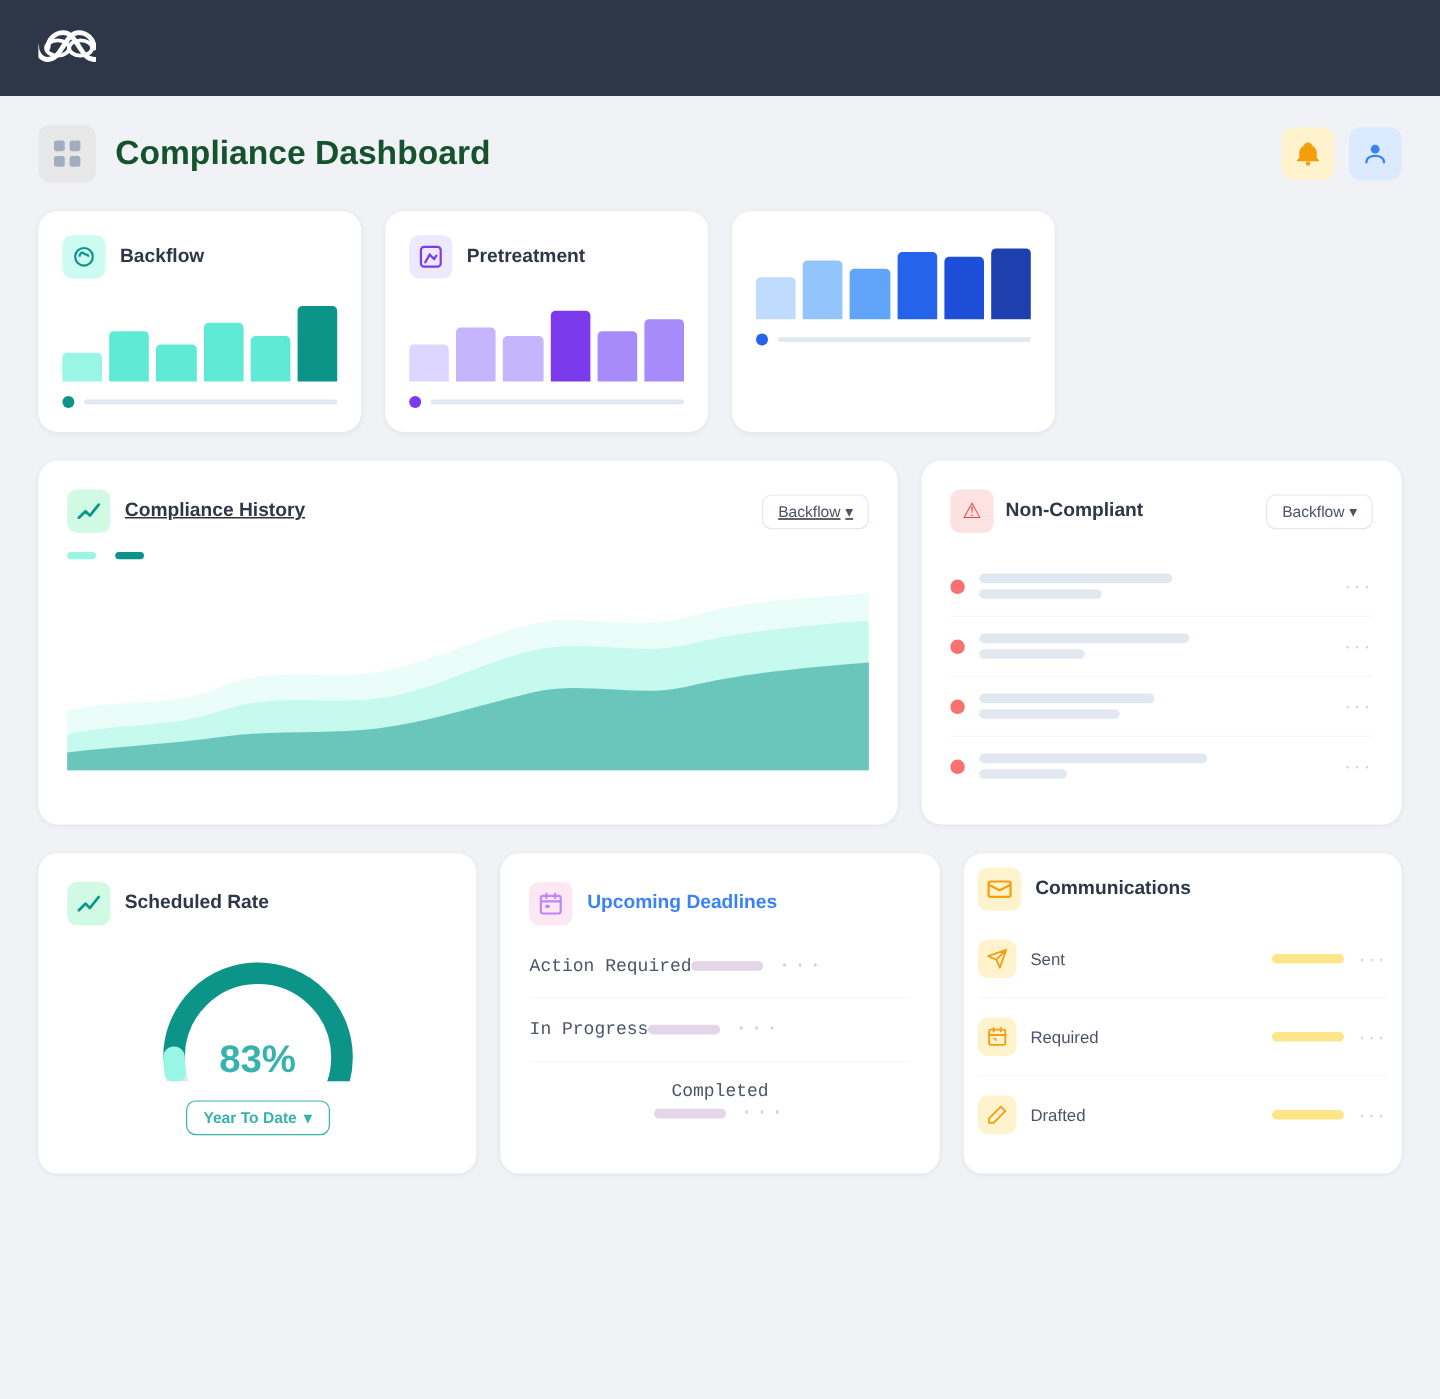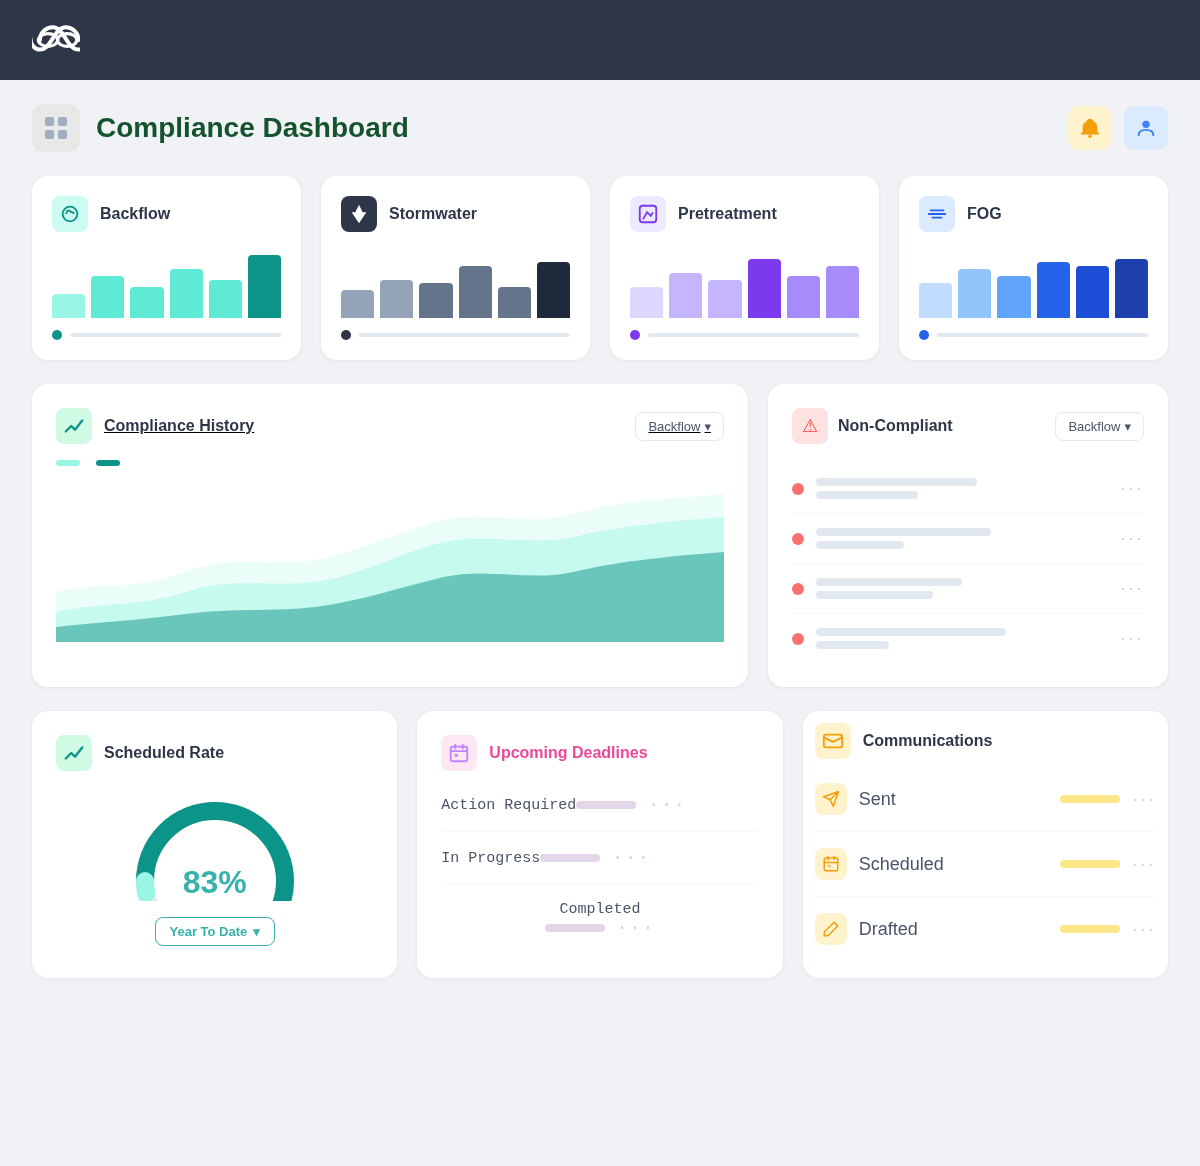--- a/index.html
+++ b/index.html
@@ -355,21 +355,21 @@
       border-radius: 8px;
       background: #fce7f3;
       display: flex;
       align-items: center;
       justify-content: center;
       font-size: 18px;
     }
     .uc-title {
       font-size: 16px;
       font-weight: 700;
-      color: #ec4899;
+      color: #3b82f6;
     }
     .uc-list {
       display: flex;
       flex-direction: column;
     }
     .uc-item {
       display: flex;
       align-items: center;
       justify-content: flex-start;
       padding: 16px 0;
@@ -444,21 +444,21 @@
       height: 32px;
       border-radius: 8px;
       display: flex;
       align-items: center;
       justify-content: center;
       font-size: 16px;
       flex-shrink: 0;
     }
     .comms-item-label {
       flex: 1;
-      font-size: 18px;
+      font-size: 14px;
       color: #4a5568;
       font-weight: 500;
     }
     .comms-bar {
       width: 60px;
       height: 8px;
       border-radius: 4px;
       background: #fde68a;
     }
     .comms-more {
@@ -536,42 +536,20 @@
         <div class="bar" style="height:70%;background:#5eead4;"></div>
         <div class="bar" style="height:55%;background:#5eead4;"></div>
         <div class="bar" style="height:90%;background:#0d9488;"></div>
       </div>
       <div class="card-footer">
         <div class="card-dot" style="background:#0d9488;"></div>
         <div class="card-progress"></div>
       </div>
     </div>
 
-    <div class="card">
-      <div class="card-header">
-        <div class="card-icon icon-dark">
-          <svg width="22" height="22" viewBox="0 0 24 24" fill="none">
-            <path d="M12 2L8 10H4L12 22L20 10H16Z" fill="white"></path>
-          </svg>
-        </div>
-        <span class="card-title">Stormwater</span>
-      </div>
-      <div class="bar-chart">
-        <div class="bar" style="height:40%;background:#94a3b8;"></div>
-        <div class="bar" style="height:55%;background:#94a3b8;"></div>
-        <div class="bar" style="height:50%;background:#64748b;"></div>
-        <div class="bar" style="height:75%;background:#64748b;"></div>
-        <div class="bar" style="height:45%;background:#64748b;"></div>
-        <div class="bar" style="height:80%;background:#1e293b;"></div>
-      </div>
-      <div class="card-footer">
-        <div class="card-dot" style="background:#2d3748;"></div>
-        <div class="card-progress"></div>
-      </div>
-    </div>
 
     <div class="card">
       <div class="card-header">
         <div class="card-icon icon-purple">
           <svg width="22" height="22" viewBox="0 0 24 24" fill="none">
             <rect x="3" y="3" width="18" height="18" rx="3" stroke="#7c3aed" stroke-width="2"></rect>
             <path d="M7 17L11 10L15 14L17 11" stroke="#7c3aed" stroke-width="2" stroke-linecap="round"></path>
           </svg>
         </div>
         <span class="card-title">Pretreatment</span>
@@ -584,28 +562,20 @@
         <div class="bar" style="height:60%;background:#a78bfa;"></div>
         <div class="bar" style="height:75%;background:#a78bfa;"></div>
       </div>
       <div class="card-footer">
         <div class="card-dot" style="background:#7c3aed;"></div>
         <div class="card-progress"></div>
       </div>
     </div>
 
     <div class="card">
-      <div class="card-header">
-        <div class="card-icon icon-blue">
-          <svg width="22" height="22" viewBox="0 0 24 24" fill="none">
-            <path d="M3 12H21M5 8H19M7 16H17" stroke="#2563eb" stroke-width="2" stroke-linecap="round"></path>
-          </svg>
-        </div>
-        <span class="card-title">FOG</span>
-      </div>
       <div class="bar-chart">
         <div class="bar" style="height:50%;background:#bfdbfe;"></div>
         <div class="bar" style="height:70%;background:#93c5fd;"></div>
         <div class="bar" style="height:60%;background:#60a5fa;"></div>
         <div class="bar" style="height:80%;background:#2563eb;"></div>
         <div class="bar" style="height:75%;background:#1d4ed8;"></div>
         <div class="bar" style="height:85%;background:#1e40af;"></div>
       </div>
       <div class="card-footer">
         <div class="card-dot" style="background:#2563eb;"></div>
@@ -792,21 +762,21 @@
         </div>
 
         <div class="comms-item">
           <div class="comms-item-icon" style="background:#fef3cd;">
             <svg width="18" height="18" viewBox="0 0 24 24" fill="none">
               <rect x="3" y="4" width="18" height="17" rx="2" stroke="#f59e0b" stroke-width="2" fill="none"></rect>
               <path d="M8 2V6M16 2V6M3 10H21" stroke="#f59e0b" stroke-width="2" stroke-linecap="round"></path>
               <path d="M8 14H10L11 16" stroke="#f59e0b" stroke-width="1.5" stroke-linecap="round"></path>
             </svg>
           </div>
-          <span class="comms-item-label">Scheduled</span>
+          <span class="comms-item-label">Required</span>
           <div class="comms-bar"></div>
           <span class="comms-more">···</span>
         </div>
 
         <div class="comms-item">
           <div class="comms-item-icon" style="background:#fef3cd;">
             <svg width="18" height="18" viewBox="0 0 24 24" fill="none">
               <path d="M16 3L21 8L8 21H3V16L16 3Z" stroke="#f59e0b" stroke-width="2" stroke-linecap="round" stroke-linejoin="round"></path>
             </svg>
           </div>

